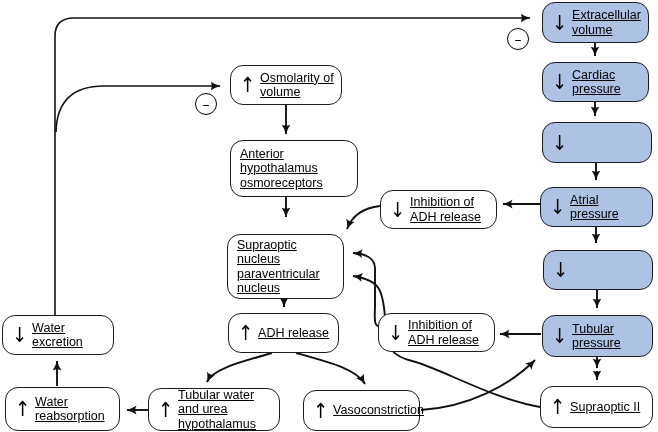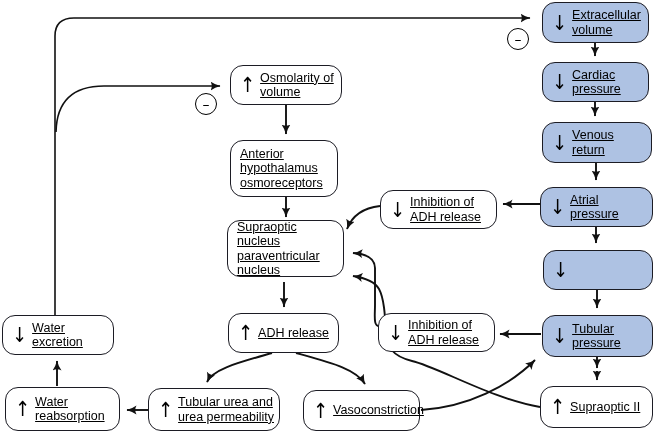--- a/index.html
+++ b/index.html
@@ -92,21 +92,20 @@
   <div class="node blue" style="left:542px;top:2px;width:107px;height:41px">
     <span class="glyph">↓</span>
     <span class="label">Extracellular volume</span>
   </div>
   <div class="node blue" style="left:542px;top:62px;width:107px;height:40px">
     <span class="glyph">↓</span>
     <span class="label">Cardiac pressure</span>
   </div>
   <div class="node blue" style="left:542px;top:122px;width:110px;height:41px">
     <span class="glyph">↓</span>
-    <span class="label">Venous return</span>
   </div>
   <div class="node blue" style="left:540px;top:187px;width:113px;height:40px">
     <span class="glyph">↓</span>
     <span class="label">Atrial pressure</span>
   </div>
   <div class="node blue" style="left:543px;top:250px;width:110px;height:40px">
     <span class="glyph">↓</span>
   </div>
   <div class="node blue" style="left:542px;top:315px;width:111px;height:42px">
     <span class="glyph">↓</span>
@@ -114,24 +113,24 @@
   </div>
   <div class="node" style="left:540px;top:386px;width:113px;height:42px">
     <span class="glyph">↑</span>
     <span class="label">Supraoptic II</span>
   </div>
 
   <div class="node" style="left:230px;top:65px;width:112px;height:40px">
     <span class="glyph">↑</span>
     <span class="label">Osmolarity of volume</span>
   </div>
-  <div class="node" style="left:230px;top:140px;width:108px;height:57px">
+  <div class="node" style="left:230px;top:140px;width:128px;height:57px">
     <span class="label">Anterior hypothalamus osmoreceptors</span>
   </div>
-  <div class="node" style="left:227px;top:220px;width:117px;height:57px">
+  <div class="node" style="left:227px;top:234px;width:117px;height:65px">
     <span class="label">Supraoptic nucleus paraventricular nucleus</span>
   </div>
   <div class="node" style="left:228px;top:313px;width:111px;height:40px">
     <span class="glyph">↑</span>
     <span class="label">ADH release</span>
   </div>
 
   <div class="node" style="left:380px;top:190px;width:117px;height:39px">
     <span class="glyph">↓</span>
     <span class="label">Inhibition of ADH release</span>
@@ -144,21 +143,21 @@
   <div class="node" style="left:2px;top:315px;width:112px;height:40px">
     <span class="glyph">↓</span>
     <span class="label">Water excretion</span>
   </div>
   <div class="node" style="left:5px;top:387px;width:115px;height:44px">
     <span class="glyph">↑</span>
     <span class="label">Water reabsorption</span>
   </div>
   <div class="node" style="left:148px;top:388px;width:132px;height:43px">
     <span class="glyph">↑</span>
-    <span class="label">Tubular urea and urea permeability</span>
+    <span class="label">Tubular water and urea hypothalamus</span>
   </div>
   <div class="node" style="left:303px;top:390px;width:117px;height:41px">
     <span class="glyph">↑</span>
     <span class="label">Vasoconstriction</span>
   </div>
 
   <div class="sign" style="left:507px;top:28px">
     <span>–</span>
   </div>
   <div class="sign" style="left:195px;top:93px">

